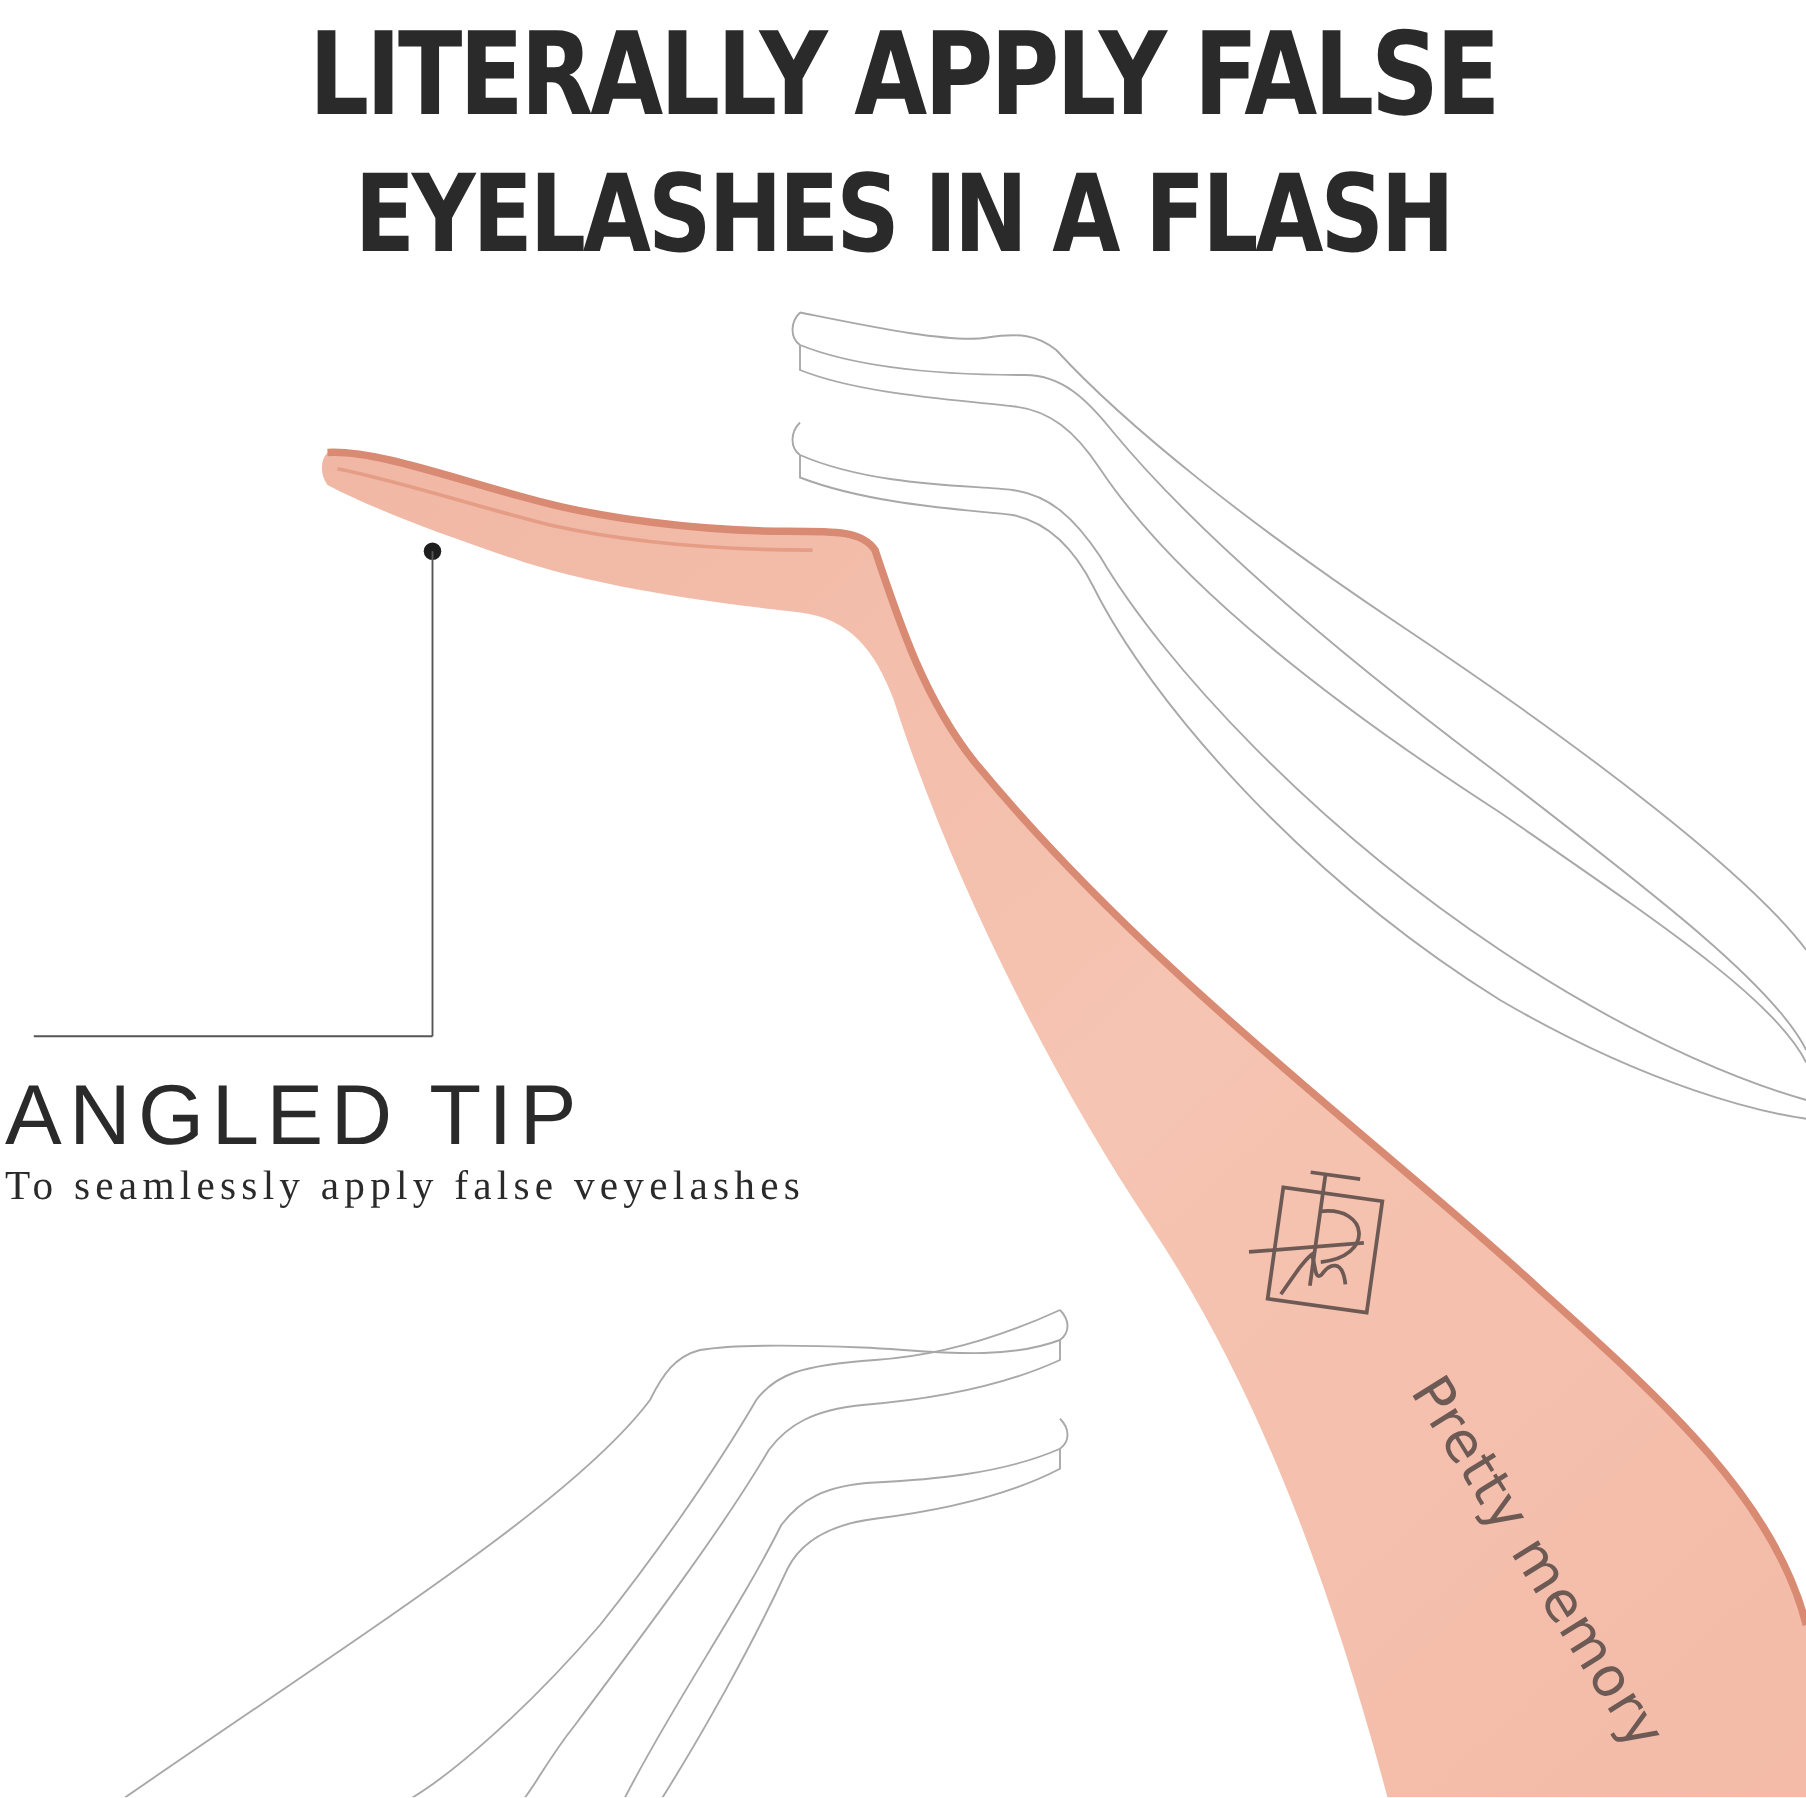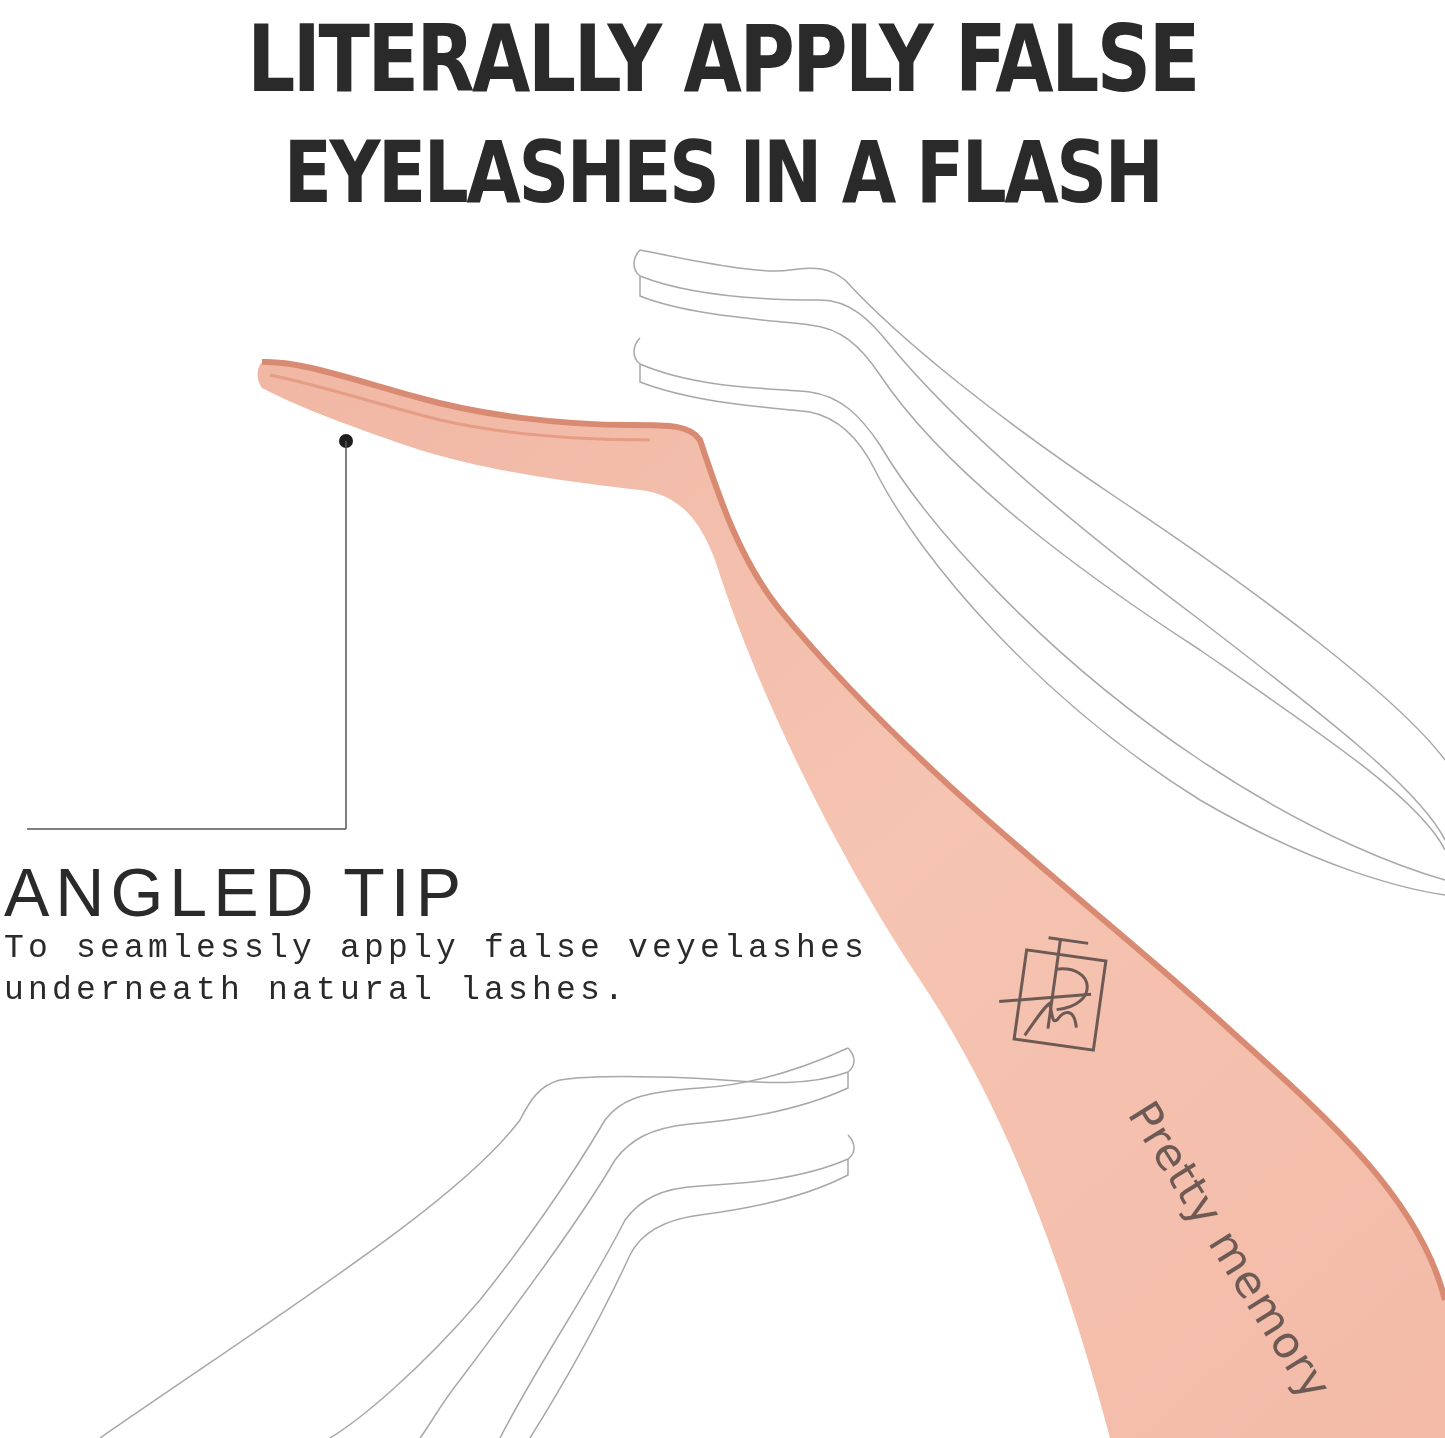--- a/index.html
+++ b/index.html
@@ -17,21 +17,21 @@
     .headline .l1 { font-size: 92px; }
     .art { position: absolute; left: 0; top: 0; width: 1445px; height: 1438px; }
     .feature-title {
       position: absolute; left: 4px; top: 858px;
       font-family: "Liberation Sans", sans-serif;
       font-size: 68px; letter-spacing: 6px; color: #2a2a2a;
       white-space: nowrap; line-height: 1;
     }
     .feature-desc {
       position: absolute; left: 4px; top: 928px;
-      font-family: Liberation Mono, monospace;
+      font-family: Liberation Serif, serif;
       font-size: 33px; letter-spacing: 4.2px; line-height: 42px;
       color: #2a2a2a; white-space: nowrap;
     }
     .brand-text {
       position: absolute; left: 1140px; top: 1080px;
       font-family: "DejaVu Sans", sans-serif; font-size: 44px;
       color: #6e5a55; white-space: nowrap;
       transform: rotate(58deg); transform-origin: left center;
       letter-spacing: 1px;
     }
@@ -87,14 +87,13 @@
     <line x1="346" y1="441" x2="346" y2="829" stroke="#555" stroke-width="1.5"></line>
     <line x1="27" y1="829" x2="346" y2="829" stroke="#555" stroke-width="1.5"></line>
   </g>
 </svg>
 
 <div class="brand-text">Pretty memory</div>
 
 <div class="feature-title">ANGLED TIP</div>
 <div class="feature-desc">
   <div>To seamlessly apply false veyelashes</div>
-  <div>underneath natural lashes.</div>
 </div>
 
 </body></html>

